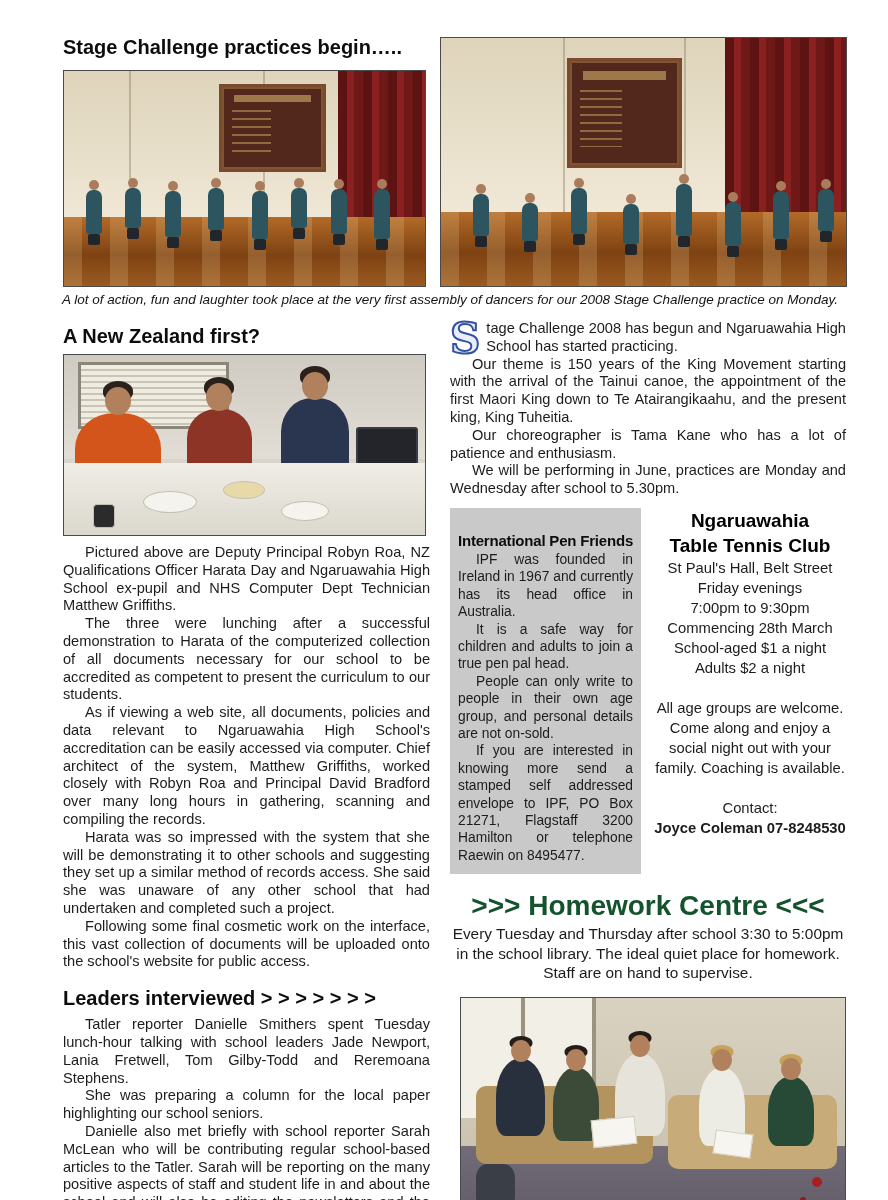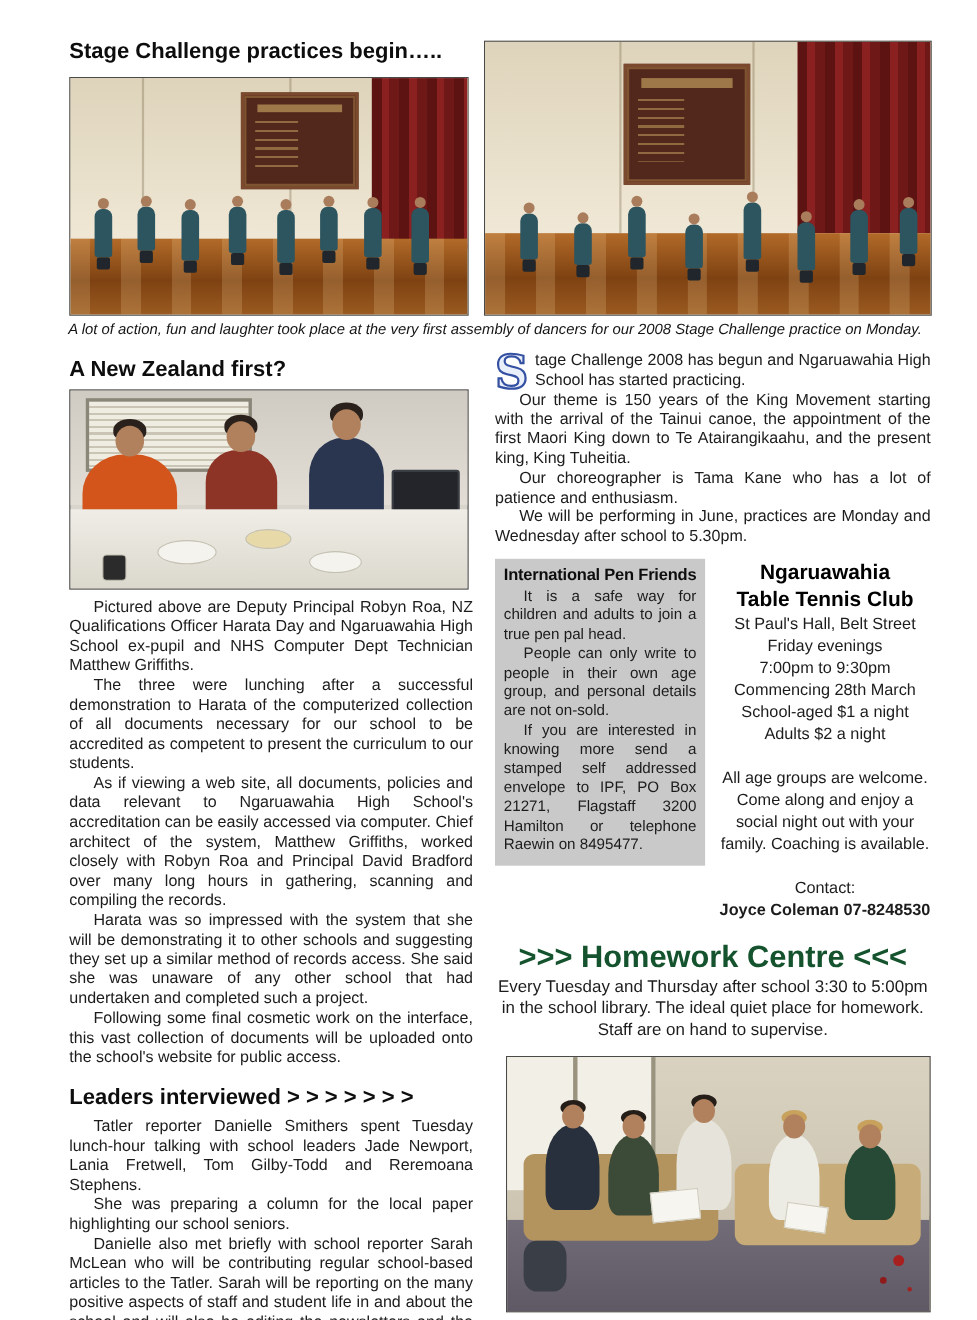--- a/index.html
+++ b/index.html
@@ -13,21 +13,21 @@
   .col{position:absolute;}
   .col-left{left:63px;top:325px;width:367px;}
   .col-right{left:450px;top:320px;width:396px;}
   p.body{margin:0;font-size:14.6px;line-height:17.8px;text-align:justify;text-indent:22px;}
   p.body.noindent{text-indent:0;}
   .dropcap{float:left;font-family:"DejaVu Serif",serif;font-size:42px;line-height:33px;
            padding:2px 6px 0 0;color:#e9eefb;-webkit-text-stroke:2px #3450a2;font-weight:700;}
   .photo-inline{position:relative;border:1px solid #4a4a4a;overflow:hidden;background:#d9d5cd;margin:4px 0 8px 0;}
   
   .box-row{display:flex;gap:13px;margin-top:10px;align-items:flex-start;}
-  .penbox{width:177px;background:#c9c9c9;padding:6px 8px 10px 8px;}
+  .penbox{width:177px;background:#c9c9c9;padding:24px 8px 10px 8px;}
   .penbox h3{margin:0 0 2px 0;font-size:15px;font-weight:700;text-align:center;white-space:nowrap;letter-spacing:-0.2px;color:#0d0d0d;}
   .penbox p{margin:0;font-size:13.8px;line-height:17.4px;text-align:justify;text-indent:18px;}
   .ttc{width:196px;text-align:center;}
   .ttc .tth{font-size:19px;font-weight:700;line-height:25px;color:#000000;}
   .ttc .ttl{font-size:14.8px;line-height:20px;}
   .ttc .gap{height:20px;}
   .hw-head{margin:16px 0 2px 0;text-align:center;font-size:28px;font-weight:700;color:#14532d;}
   .hw-body{margin:0;text-align:center;font-size:15.4px;line-height:19.5px;}
   
   .hall-wall{position:absolute;left:0;right:0;top:0;height:70%;background:linear-gradient(#ded4bb,#f0e8d6);}
@@ -149,20 +149,21 @@
 
   <div class="col col-right">
     <p class="body noindent"><span class="dropcap">S</span><span>tage Challenge 2008 has begun and Ngaruawahia High School has started practicing.</span></p>
     <p class="body">Our theme is 150 years of the King Movement starting with the arrival of the Tainui canoe, the appointment of the first Maori King down to Te Atairangikaahu, and the present king, King Tuheitia.</p>
     <p class="body">Our choreographer is Tama Kane who has a lot of patience and enthusiasm.</p>
     <p class="body">We will be performing in June, practices are Monday and Wednesday after school to 5.30pm.</p>
 
     <div class="box-row">
       <div class="penbox">
         <h3>International Pen Friends</h3>
+        <p>IPF was founded in Ireland in 1967 and currently has its head office in Australia.</p>
         <p>It is a safe way for children and adults to join a true pen pal head.</p>
         <p>People can only write to people in their own age group, and personal details are not on-sold.</p>
         <p>If you are interested in knowing more send a stamped self addressed envelope to IPF, PO Box 21271, Flagstaff 3200 Hamilton or telephone Raewin on 8495477.</p>
       </div>
       <div class="ttc">
         <div class="tth">Ngaruawahia</div>
         <div class="tth">Table Tennis Club</div>
         <div class="ttl">St Paul's Hall, Belt Street</div>
         <div class="ttl">Friday evenings</div>
         <div class="ttl">7:00pm to 9:30pm</div>

